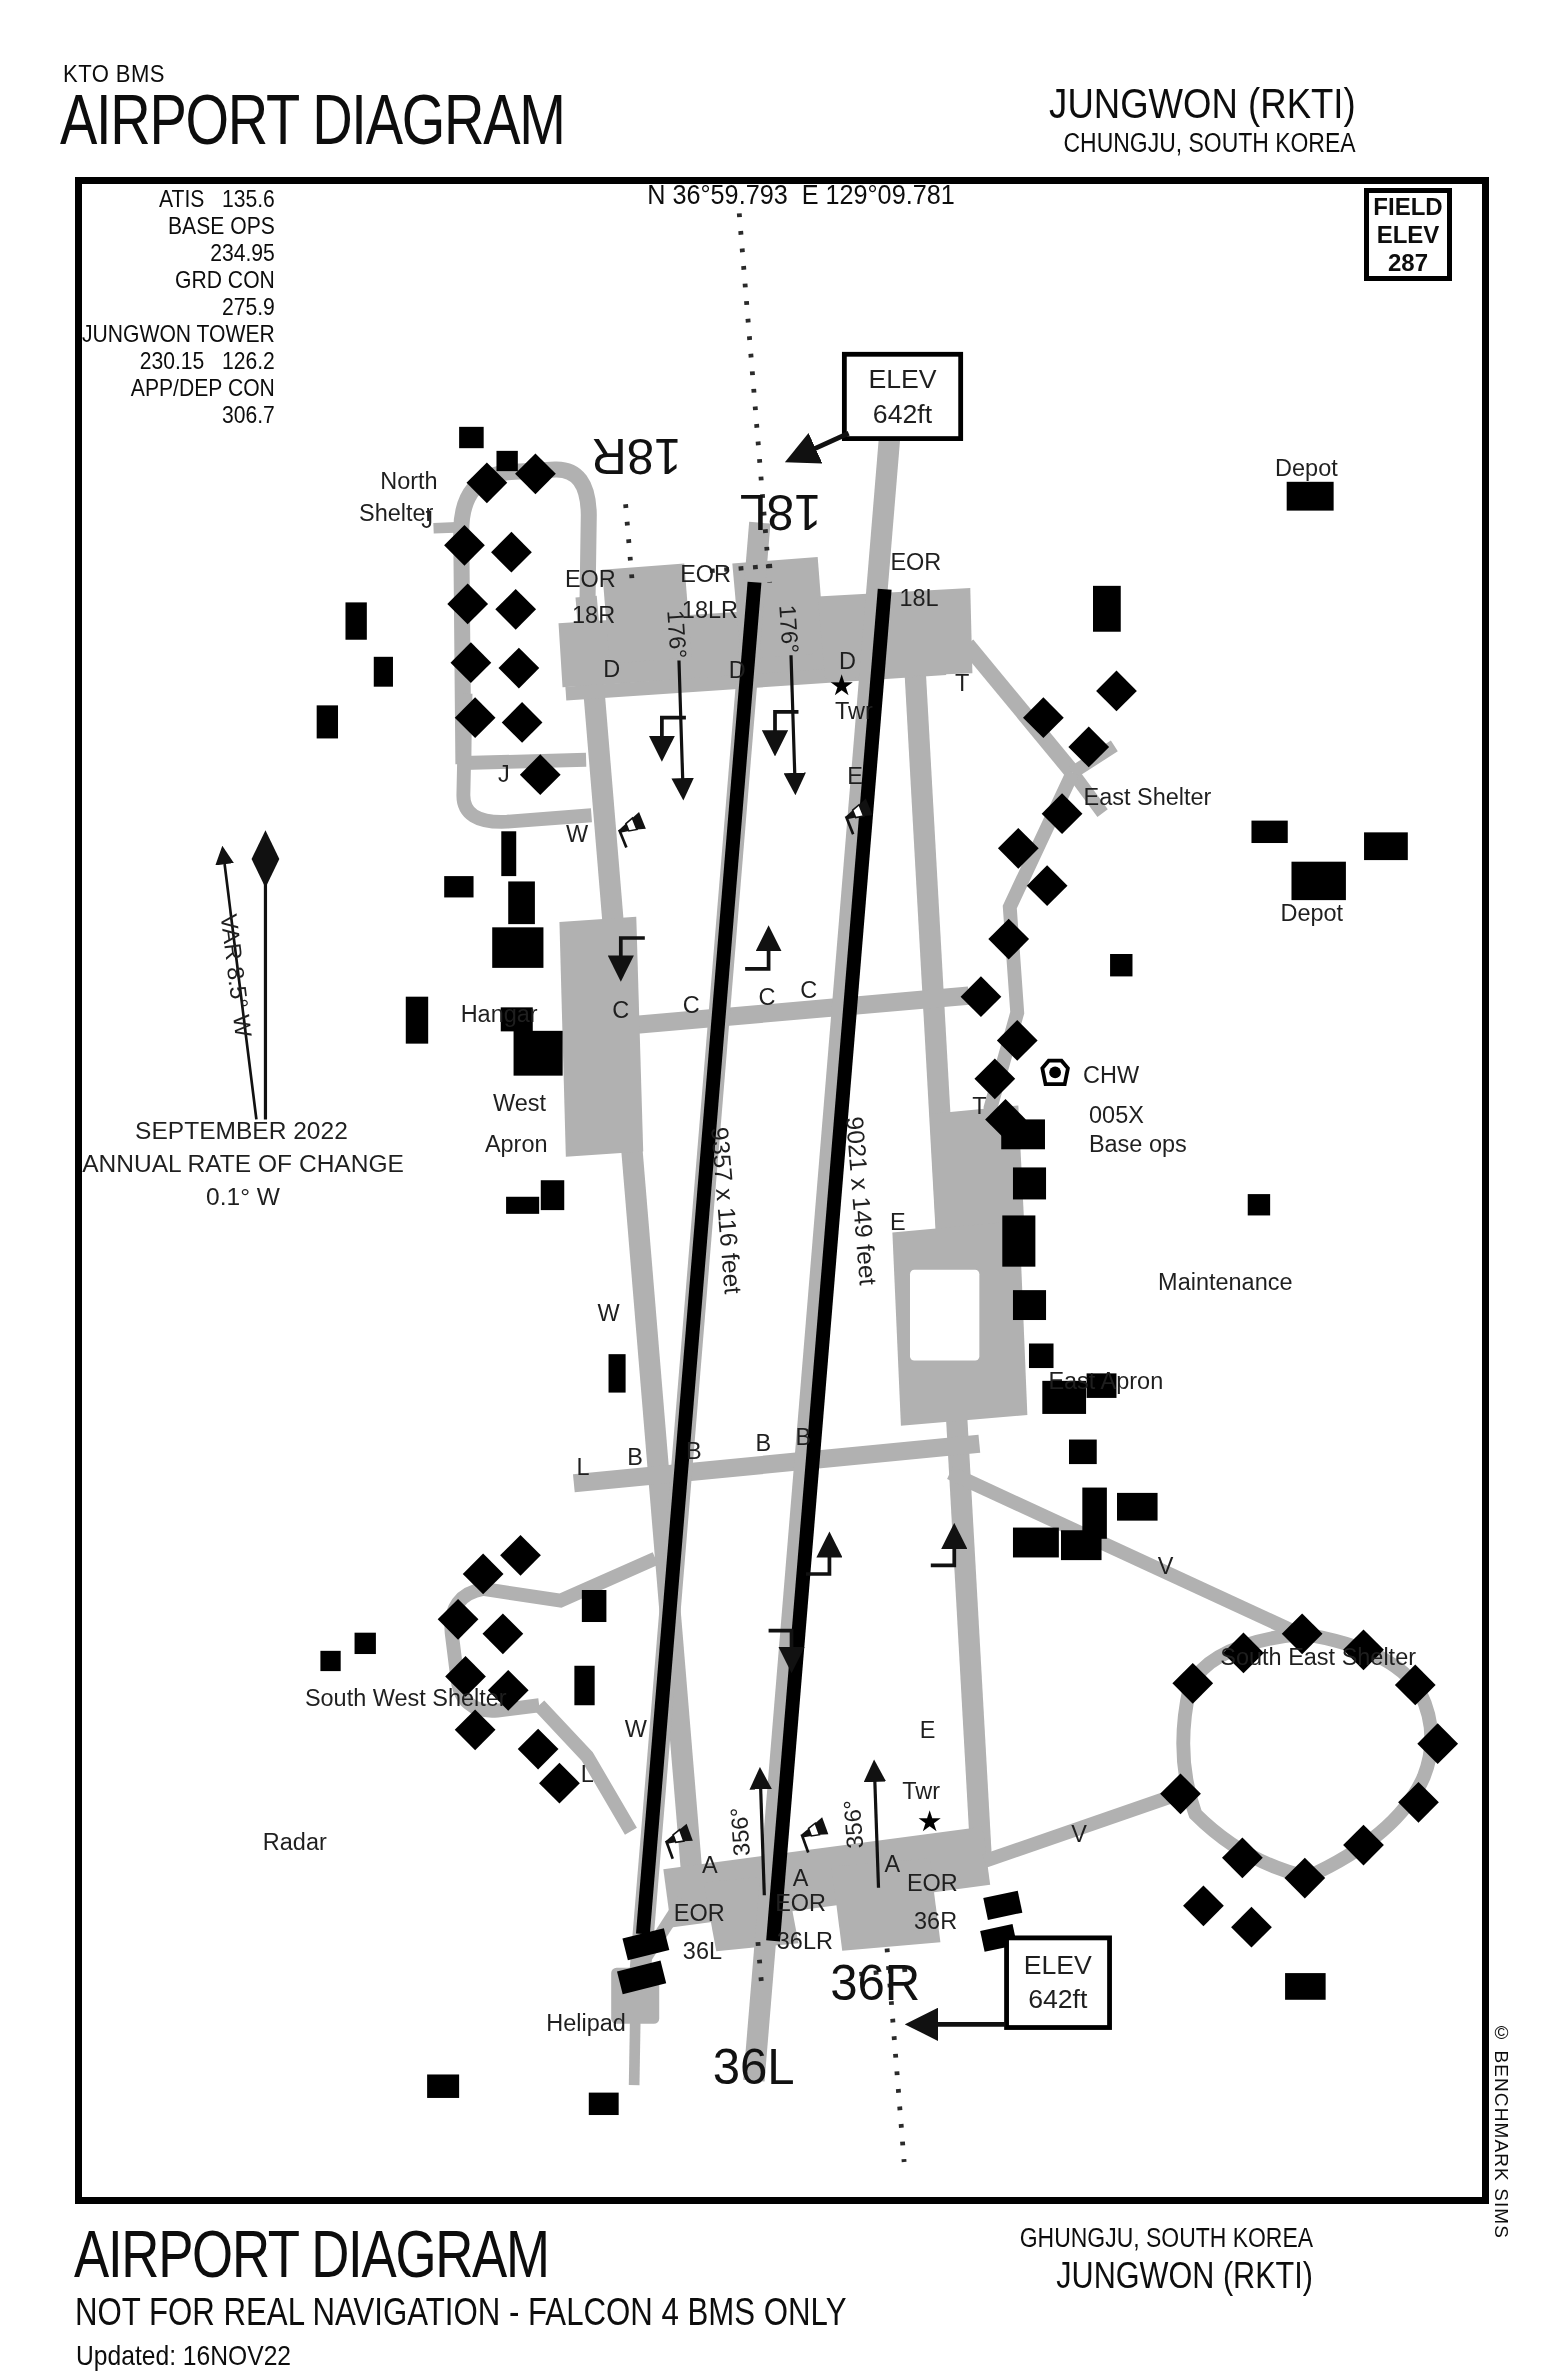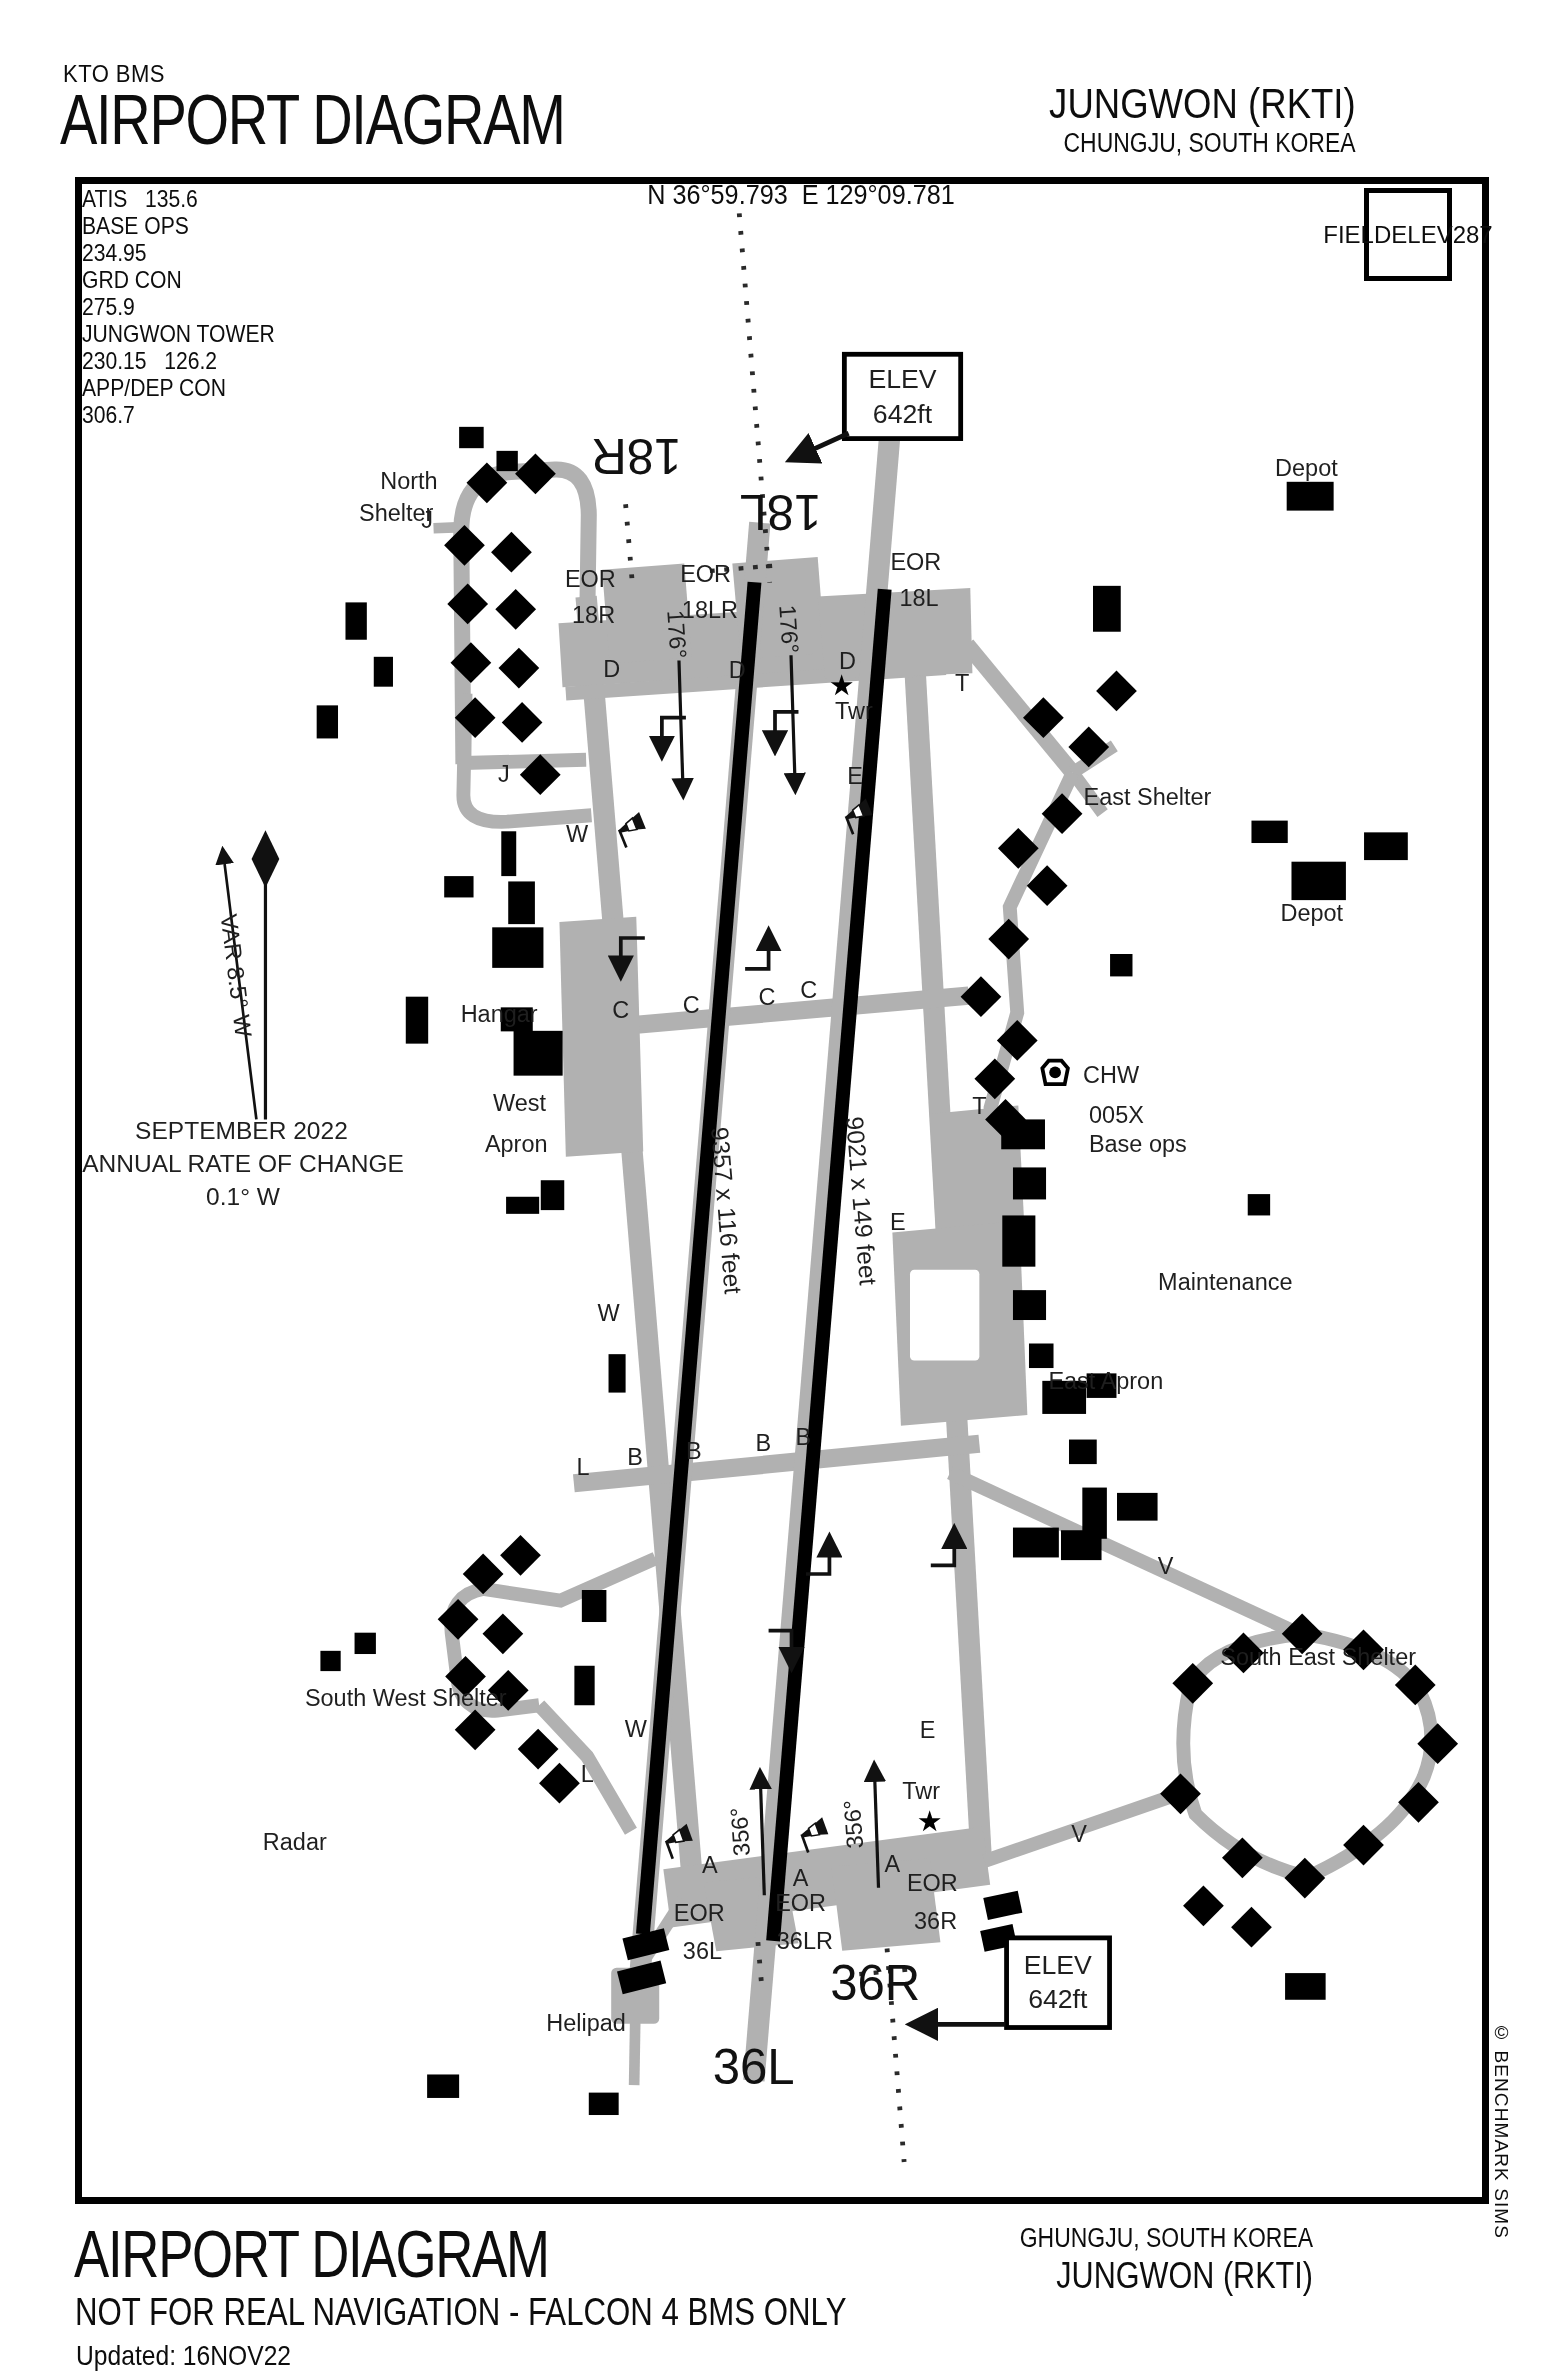--- a/index.html
+++ b/index.html
@@ -5,24 +5,24 @@
   html,body{margin:0;padding:0;background:#fff;}
   body{width:1550px;height:2377px;position:relative;font-family:"Liberation Sans",sans-serif;color:#0d0d0d;overflow:hidden;}
   .abs{position:absolute;}
   .cx{transform:scaleX(.8);transform-origin:0 50%;}
   .cxr{transform:scaleX(.85);transform-origin:100% 50%;text-align:right;}
   #kicker{left:63px;top:60px;font-size:24.5px;letter-spacing:0.5px;transform:scaleX(.9);transform-origin:0 50%;}
   #title{left:60px;top:84px;font-size:70px;letter-spacing:-1.6px;line-height:1.05;}
   #hdr-airport{right:194px;top:79px;font-size:43px;}
   #hdr-location{right:194px;top:128px;font-size:27px;}
   #chart-border{left:75px;top:177px;width:1400px;height:2013px;border:7px solid #000;}
-  #freqs{left:82px;top:185px;}
+  #freqs{left:82px;top:185px;text-align:right;}
   #freqs div{font-size:24px;line-height:27px;transform:scaleX(.88);transform-origin:0 50%;white-space:pre;}
   #coords{left:614px;top:179px;width:374px;text-align:center;font-size:28px;transform:scaleX(.9);transform-origin:50% 50%;white-space:pre;}
-  #field-elev{left:1364px;top:188px;width:78px;height:83px;border:5.3px solid #000;display:flex;flex-direction:row;align-items:center;justify-content:center;}
+  #field-elev{left:1364px;top:188px;width:78px;height:83px;border:5.3px solid #000;display:flex;flex-direction:column;align-items:center;justify-content:center;font-weight:bold;}
   #field-elev div{font-size:24px;line-height:28px;}
   #f-title{left:74px;top:2216px;font-size:66px;letter-spacing:-1.6px;}
   #f-warning{left:75px;top:2290px;font-size:39px;}
   #f-updated{left:76px;top:2340px;font-size:28px;transform:scaleX(.88);transform-origin:0 50%;}
   #f-location{right:237px;top:2223px;font-size:27px;}
   #f-airport{right:237px;top:2255px;font-size:36px;}
   #credit{left:1490px;top:2022px;writing-mode:vertical-rl;font-size:19px;letter-spacing:1.1px;}
   svg text{font-family:"Liberation Sans",sans-serif;font-size:44px;fill:#1f1f1f;text-anchor:middle;}
   svg text.s92{font-size:92px;fill:#111;}
   svg text.s46{font-size:46px;}

